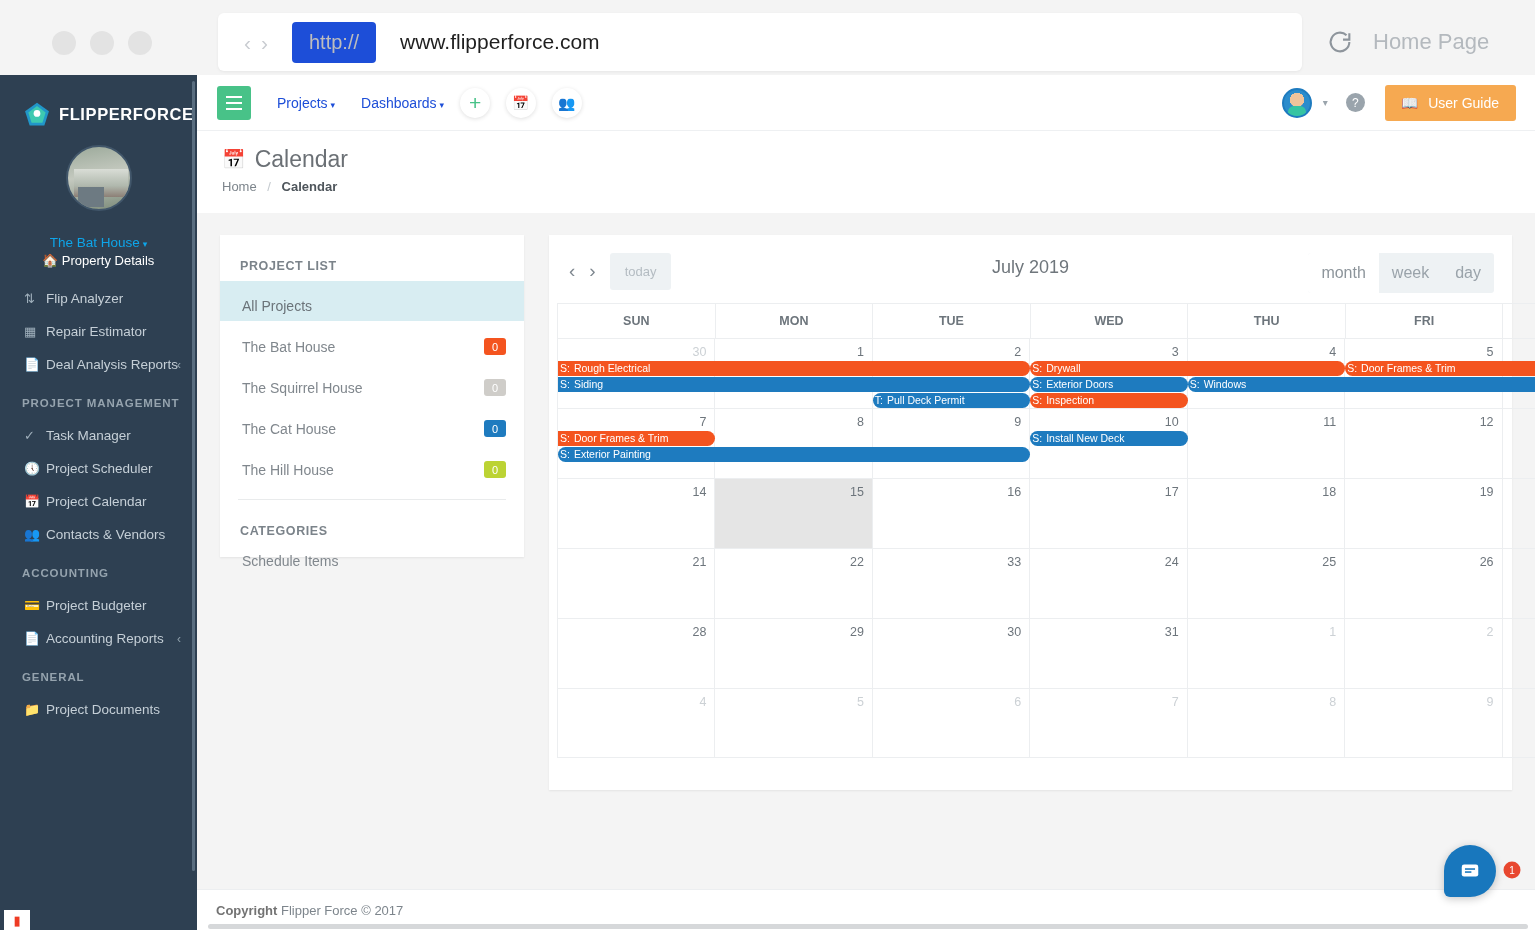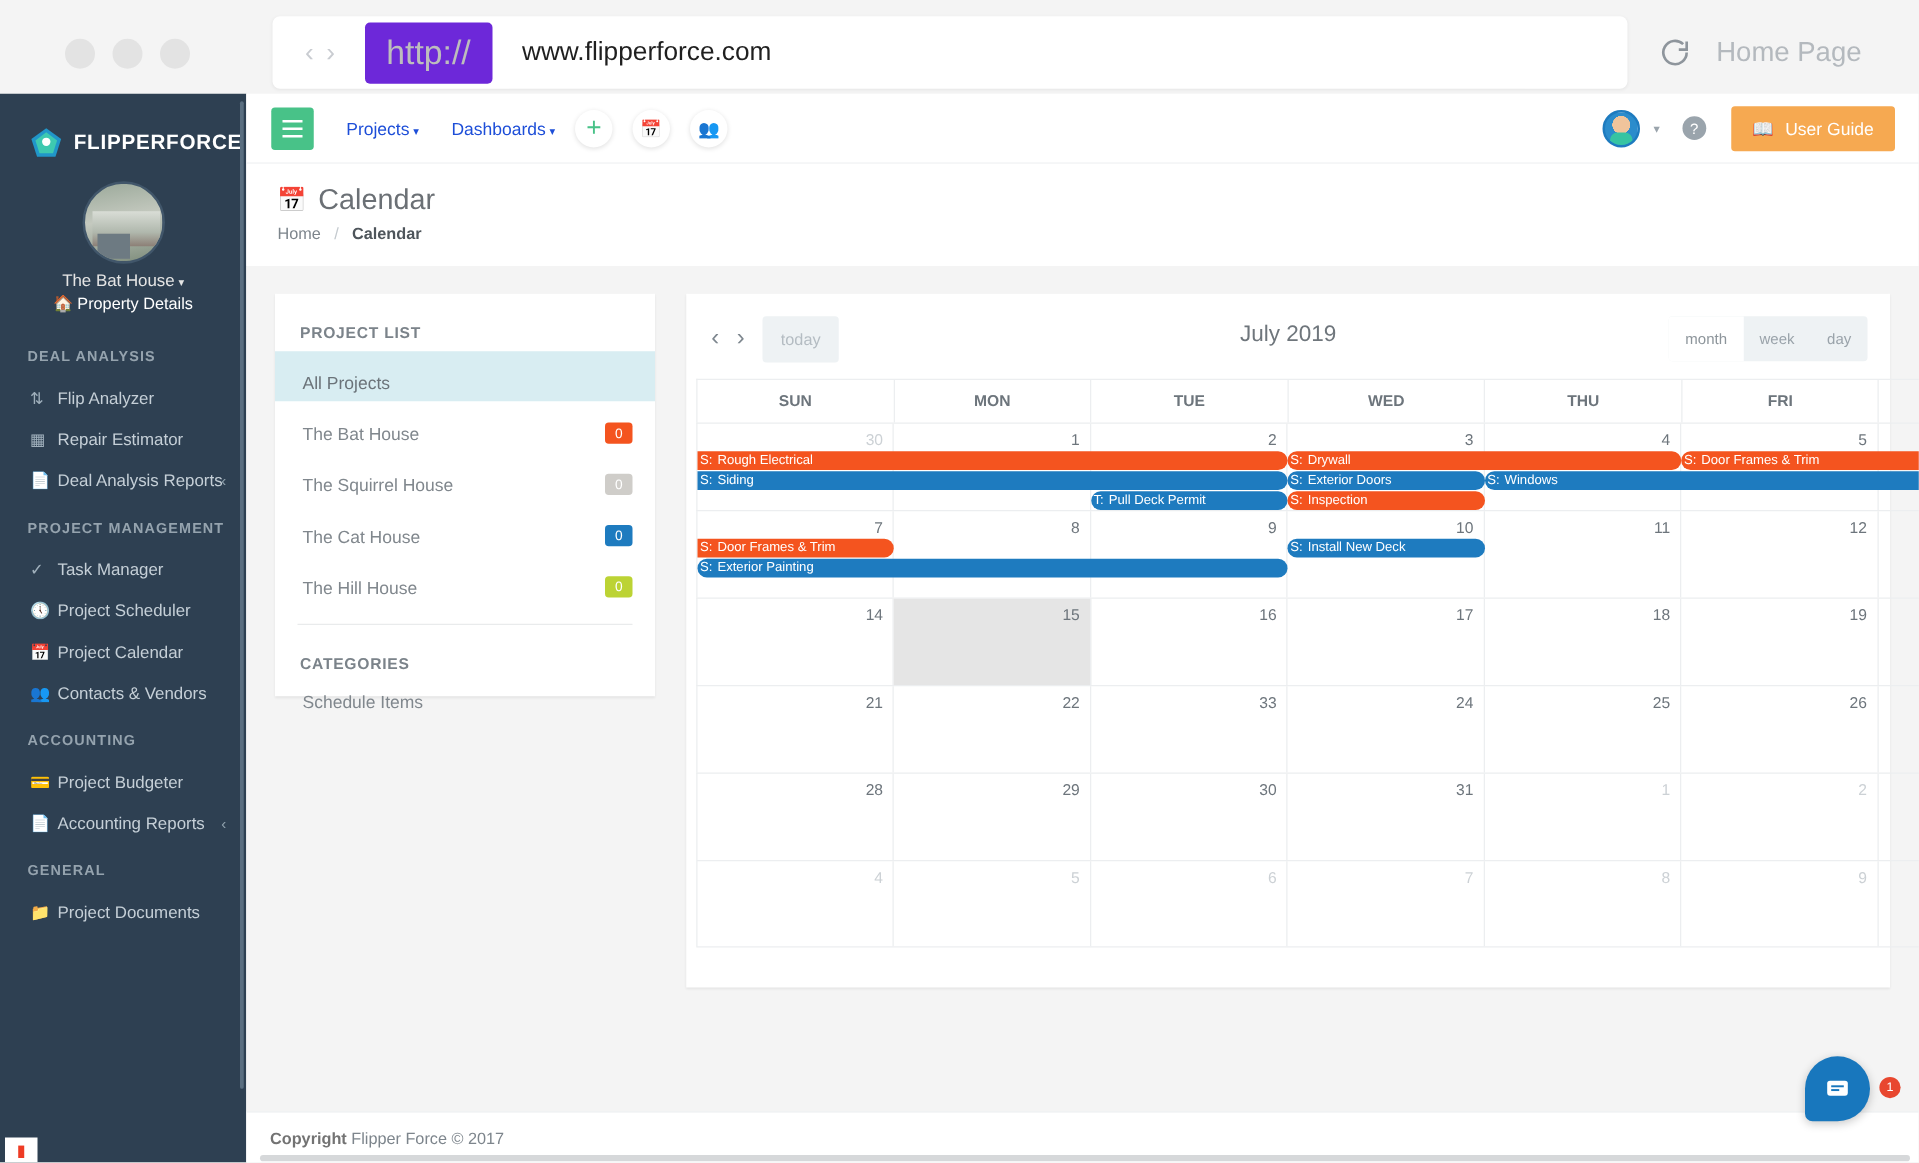--- a/index.html
+++ b/index.html
@@ -18,22 +18,22 @@
   .dots { position: absolute; left: 52px; top: 31px; display: flex; gap: 14px; }
   .dot { width: 24px; height: 24px; border-radius: 50%; background: #e3e3e3; }
   .urlbar {
     position: absolute; left: 218px; top: 13px; width: 1084px; height: 58px;
     background: #fff; border-radius: 6px; display: flex; align-items: center;
     box-shadow: 0 1px 3px rgba(0,0,0,.06);
   }
   .nav-arrows { display: flex; gap: 10px; margin-left: 26px; color: #c9ccd1; font-size: 21px; line-height: 1; }
   .nav-arrows span { cursor: default; }
   .http-chip {
-    margin-left: 24px; background: #6d28d9; color: #bdbdbd;
-    padding: 9px 17px; border-radius: 4px; font-size: 27px; text-align: center;
+    margin-left: 24px; background: #1d4ed8; color: #bdbdbd;
+    padding: 9px 17px; border-radius: 4px; font-size: 20px; text-align: center;
   }
   .url-text { margin-left: 24px; font-size: 21px; color: #1f1f1f; }
   .reload-icon {
     position: absolute; left: 1326px; top: 28px; width: 28px; height: 28px;
     color: #8e959c;
   }
   .homepage-text {
     position: absolute; left: 1373px; top: 29px; font-size: 22px; color: #b4b9be;
   }
 
@@ -52,21 +52,21 @@
     border: 2px solid #41566a; position: relative; overflow: hidden;
   }
   .avatar-big::before {
     content:""; position:absolute; left:6px; top:22px; width:54px; height:28px;
     background: linear-gradient(180deg,#d9ddd6 0%,#b0b8ad 60%,#8c7f76 100%);
   }
   .avatar-big::after {
     content:""; position:absolute; left:10px; top:40px; width:26px; height:20px;
     background:#6d7a82;
   }
-  .profile-name { color: #e5e5e5; font-size: 13.5px; margin-top: 6px; }
+  .profile-name { color: #0ea5e9; font-size: 13.5px; margin-top: 24px; }
   .profile-name .caret { font-size: 9px; margin-left: 3px; }
   .profile-sub { color: #ffffff; font-size: 13px; margin-top: 3px; }
   .profile-sub .ico { margin-right: 3px; }
 
   .nav-section {
     color: #95a3ae; font-size: 11.5px; font-weight: bold; letter-spacing: .9px;
     padding: 16px 0 10px 22px; text-transform: uppercase;
   }
   .nav-item {
     display: flex; align-items: center; color: #c5cfd7; font-size: 13.5px;
@@ -182,21 +182,21 @@
     padding: 11px 15px; border-radius: 3px; cursor: pointer;
   }
   .cal-title {
     position: absolute; left: 0; right: 0; text-align: center; top: 22px;
     font-size: 18px; color: #6f767c; font-weight: 300;
   }
   .view-switch {
     position: absolute; right: 18px; top: 18px; display: flex;
     border-radius: 3px; overflow: hidden; background: #eef2f4;
   }
-  .view-switch div { font-size: 12px; color: #9aa3aa; padding: 11px 13px; cursor: pointer; }
+  .view-switch div { font-size: 16px; color: #9aa3aa; padding: 11px 13px; cursor: pointer; }
   .view-switch div.active { background: #fff; color: #8d959b; }
 
   .cal-grid { position: absolute; left: 8px; top: 68px; width: 1104px; }
   .dow-row { display: flex; border: 1px solid #eceef0; border-bottom: none; }
   .dow {
     flex: 1 1 0; text-align: center; font-size: 12.5px; color: #6d757c;
     padding: 10px 0; border-right: 1px solid #eceef0; font-weight: 600;
   }
   .dow:last-child { border-right: none; }
 
@@ -292,21 +292,20 @@
     <div class="profile-name">
       <span>The Bat House</span><span class="caret">▾</span>
     </div>
     <div class="profile-sub">
       <span class="ico">🏠</span><span>Property Details</span>
     </div>
   </div>
 
   <div>
 
-    <div class="nav-section">DEAL ANALYSIS</div>
     <div class="nav-item">
       <span class="ico">⇅</span>
       <span>Flip Analyzer</span>
     </div>
     <div class="nav-item">
       <span class="ico">▦</span>
       <span>Repair Estimator</span>
     </div>
     <div class="nav-item">
       <span class="ico">📄</span>

